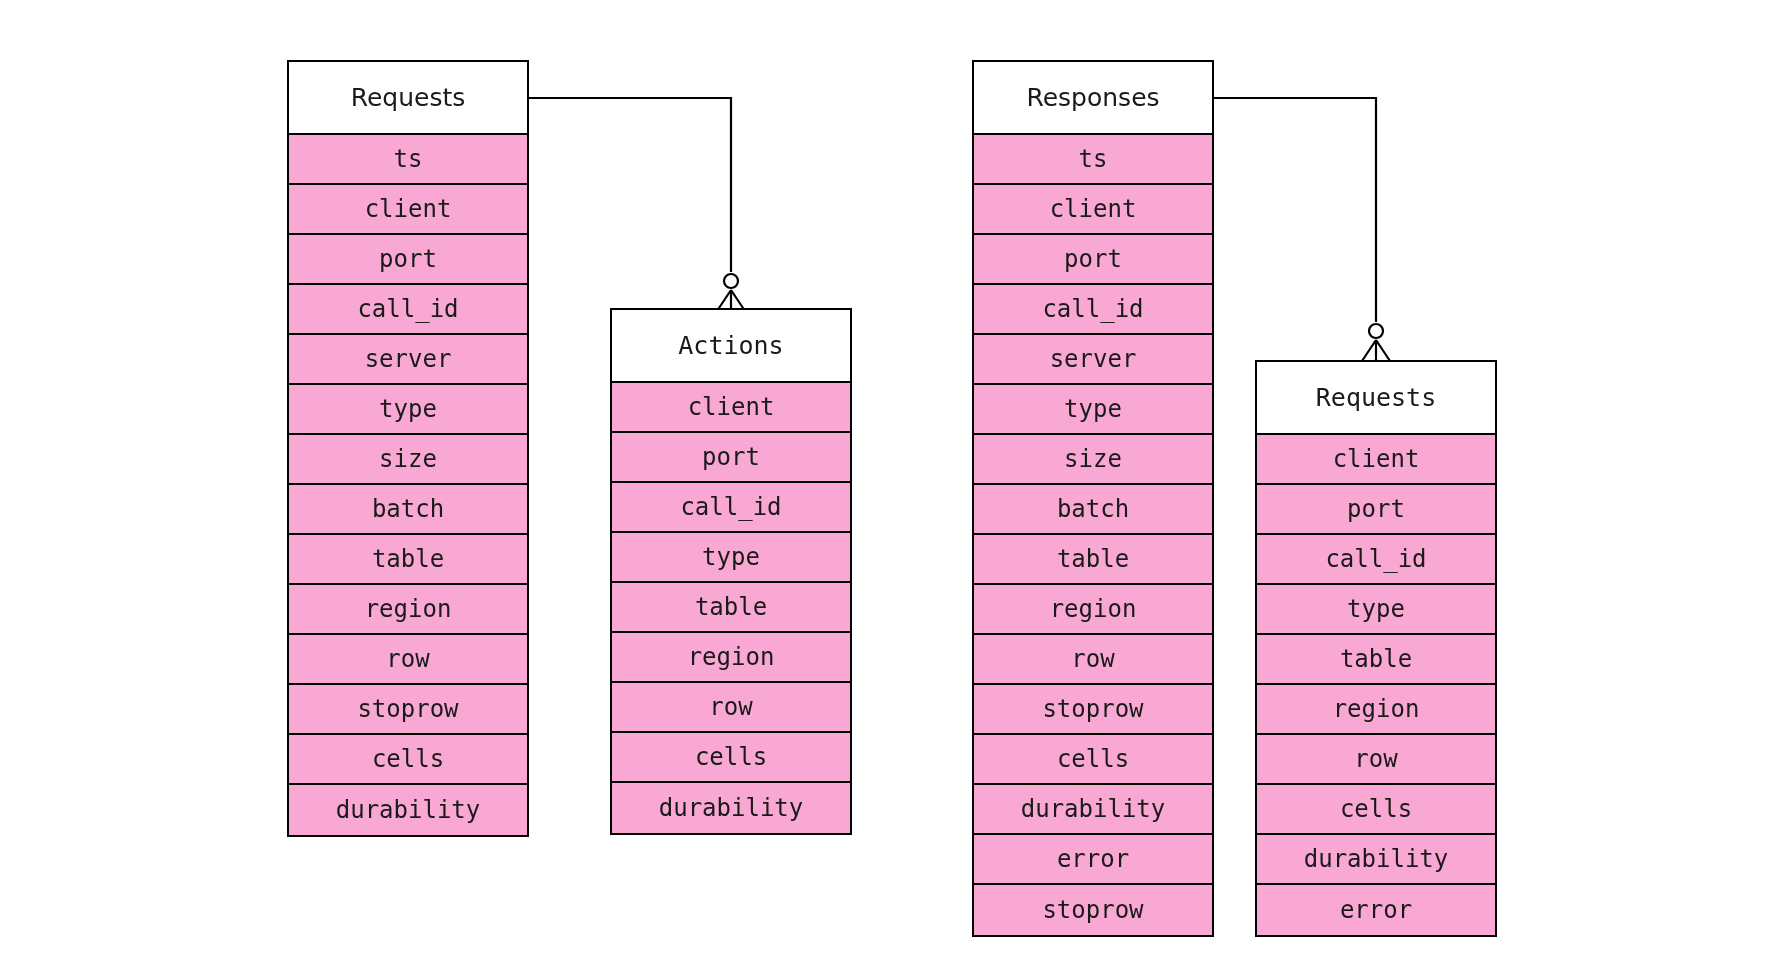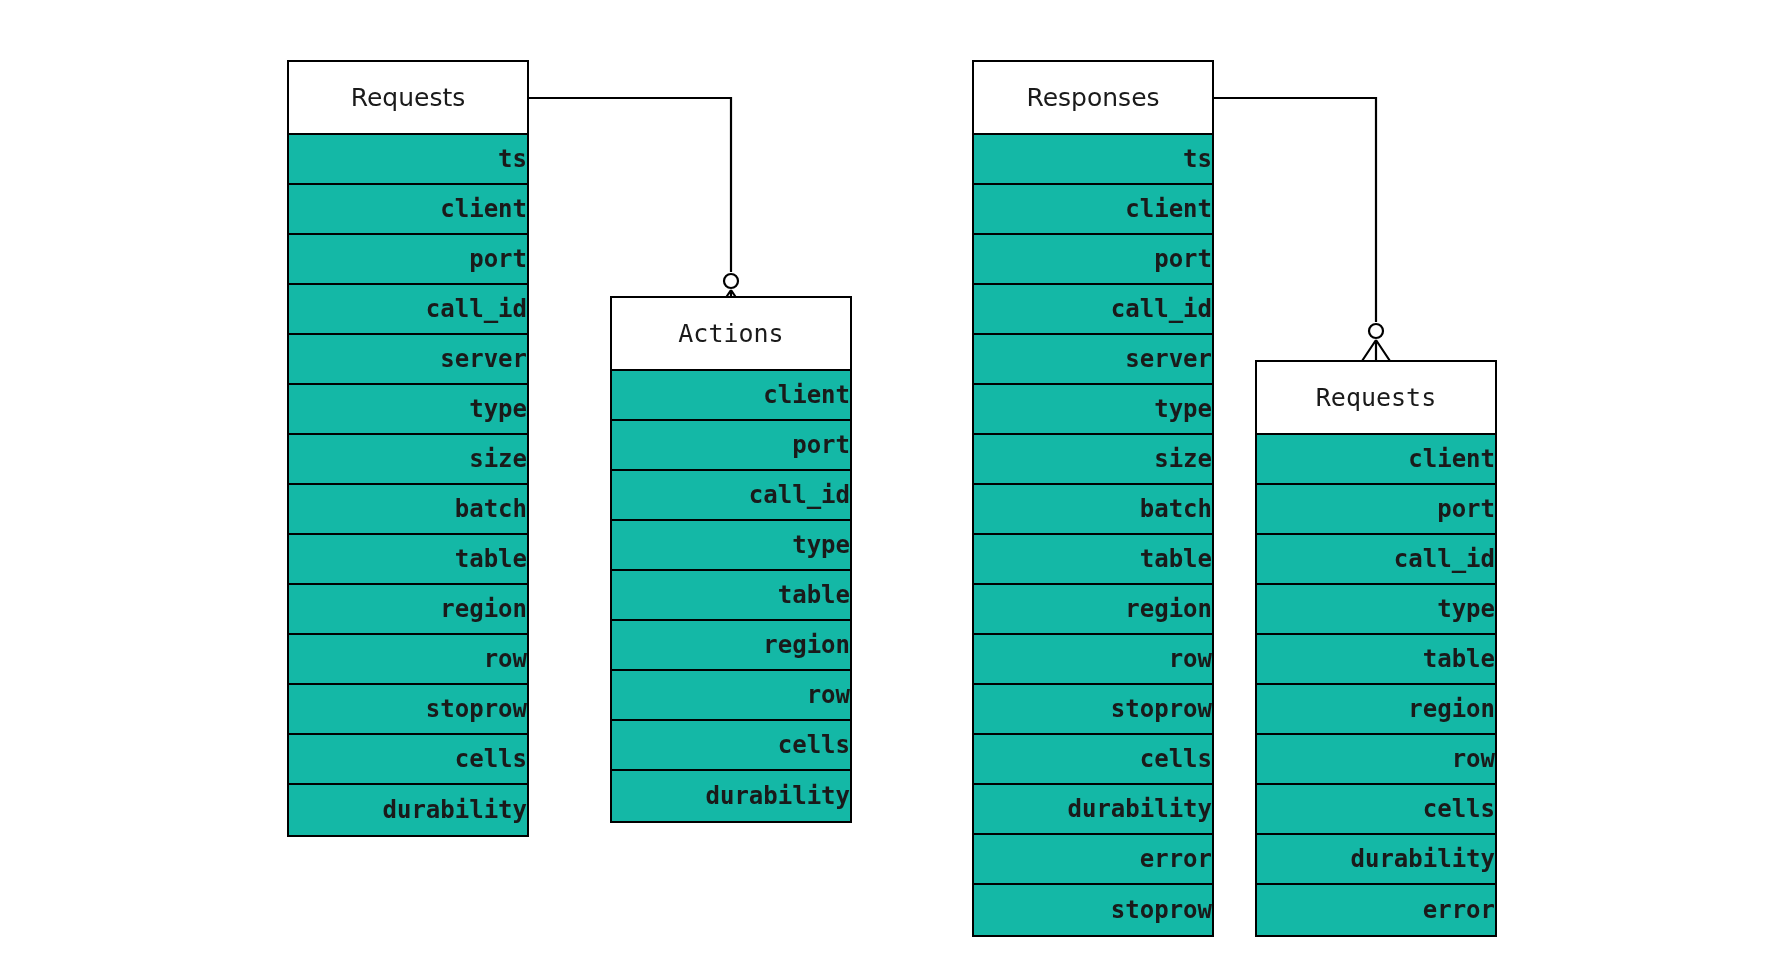--- a/index.html
+++ b/index.html
@@ -43,27 +43,26 @@
   }
   .attr-list {
     display: block;
   }
   .attr-row {
     box-sizing: border-box;
     height: 50px;
     border-bottom: 2px solid #000000;
     display: flex;
     align-items: center;
-    justify-content: flex-end;
+    justify-content: center;
     font-size: 24px;
     font-family: "DejaVu Sans Mono", "Liberation Mono", monospace;
     color: #1a1a1a;
-    background: #14b8a6;
+    background: #f9a8d4;
     white-space: nowrap;
-    font-weight: bold;
   }
   .attr-row:last-child {
     border-bottom: none;
   }
   .connector {
     position: absolute;
     left: 0;
     top: 0;
     width: 1776px;
     height: 960px;
@@ -145,21 +144,21 @@
         </div>
         <div class="attr-row">
           <span>cells</span>
         </div>
         <div class="attr-row">
           <span>durability</span>
         </div>
       </div>
   </div>
 
-  <div class="entity title-mono" id="entity-actions" style="left: 610px; top: 296px; width: 242px;">
+  <div class="entity title-mono" id="entity-actions" style="left: 610px; top: 308px; width: 242px;">
     <div class="entity-header">Actions</div>
     <div class="attr-list">
         <div class="attr-row">
           <span>client</span>
         </div>
         <div class="attr-row">
           <span>port</span>
         </div>
         <div class="attr-row">
           <span>call_id</span>

